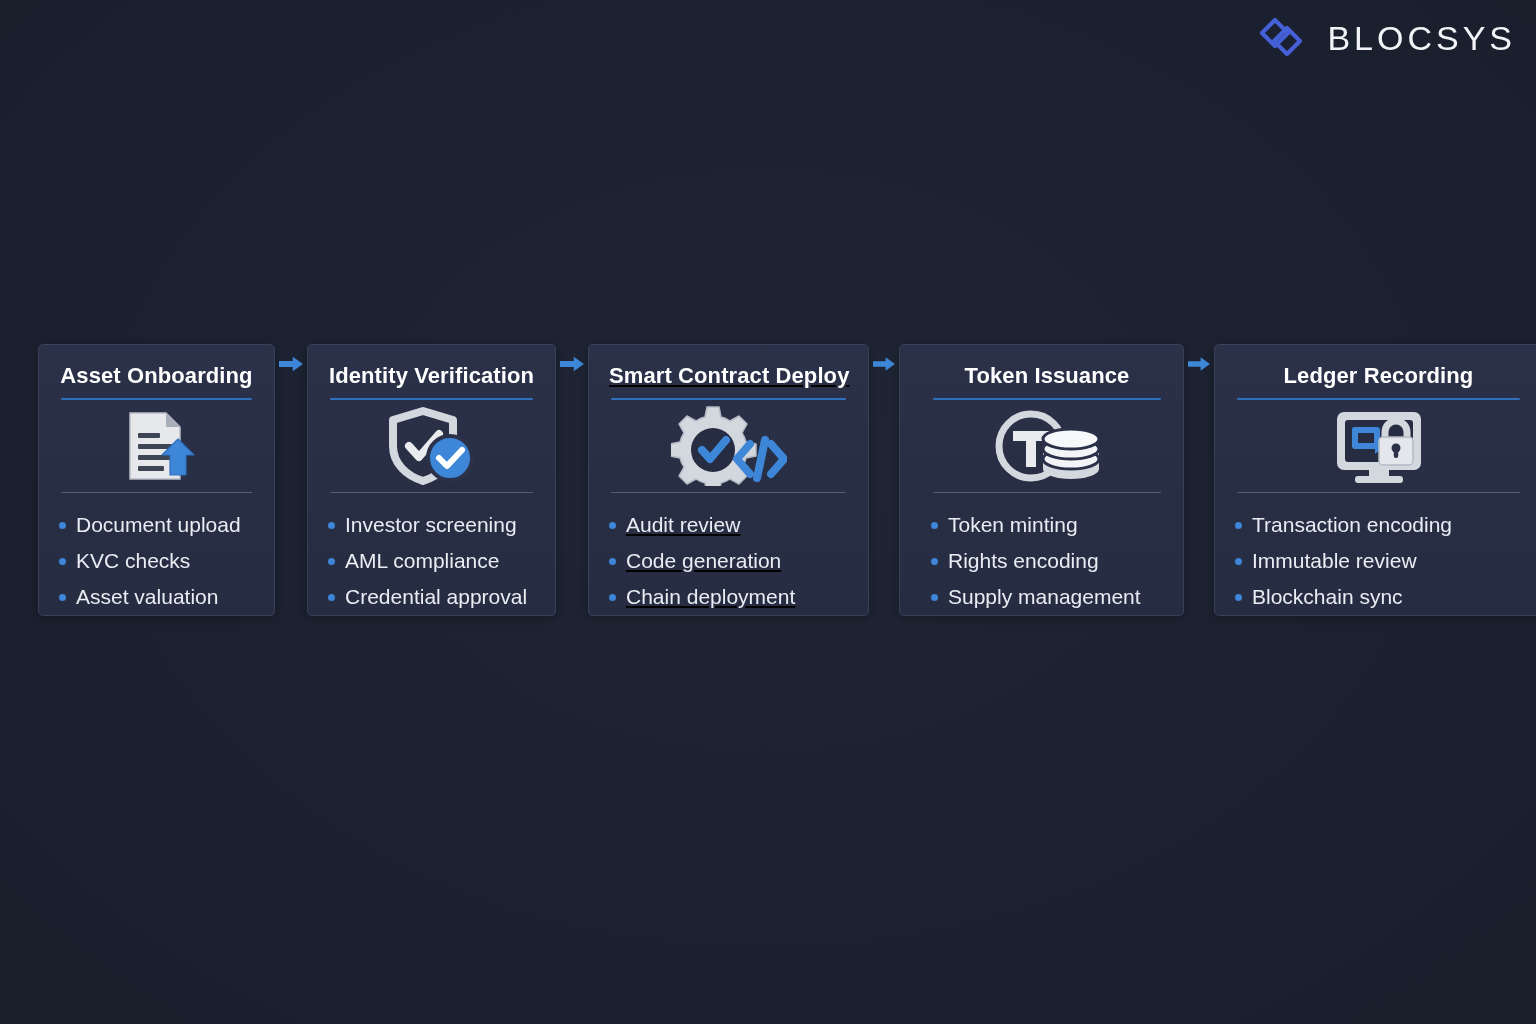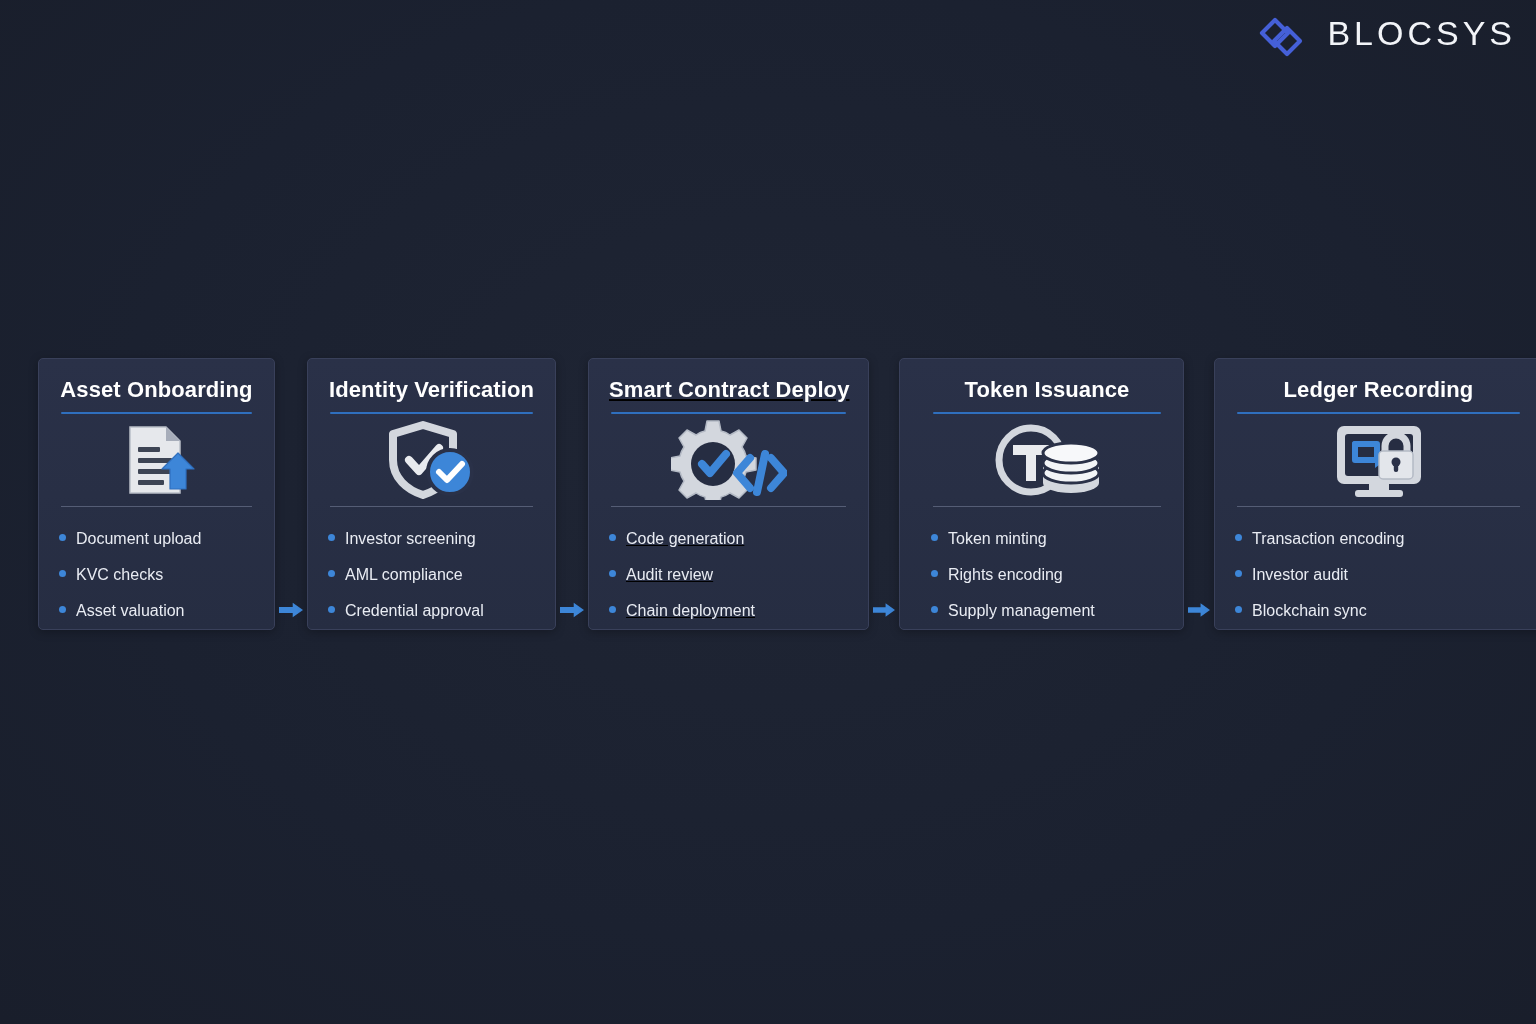--- a/index.html
+++ b/index.html
@@ -11,33 +11,33 @@
   }
   .canvas {
     position:relative;
     width:1536px; height:1024px;
     background:radial-gradient(ellipse at 50% 45%, #1f2534 0%, #1b2130 60%, #191e2b 100%);
   }
 
   
   .brand {
     position:absolute; top:14px; right:20px;
-    display:flex; align-items:flex-start; gap:18px;
+    display:flex; align-items:center; gap:18px;
   }
   .brand-mark { width:52px; height:48px; display:block; }
   .brand-name {
     color:#f2f4f8; font-size:34px; letter-spacing:4px; font-weight:400;
     font-family:"Liberation Sans", sans-serif;
   }
 
   
   .flow {
     position:absolute; left:38px; top:344px;
     width:1460px; height:286px;
-    display:flex; align-items:flex-end;
+    display:flex; align-items:flex-start;
   }
   .card {
     flex:0 0 auto;
     background:linear-gradient(180deg,#2a3148 0%,#262d42 100%);
     border:1px solid #39405a;
     border-radius:5px;
     padding:16px 20px 0 20px;
     display:flex; flex-direction:column;
     box-shadow:0 2px 10px rgba(0,0,0,.28);
   }
@@ -54,21 +54,21 @@
   }
   .icon-box {
     height:92px; display:flex; align-items:center; justify-content:center;
   }
   .icon-box svg { display:block; }
   .list-rule {
     height:1px; background:#555d75; margin:0 2px 14px 2px;
   }
   ul { list-style:none; }
   li {
-    color:#e9ecf3; font-size:16px; line-height:36px;
+    color:#e9ecf3; font-size:21px; line-height:36px;
     display:flex; align-items:baseline; gap:10px; white-space:nowrap;
   }
   li .dot {
     flex:0 0 auto; width:7px; height:7px; border-radius:50%;
     background:#3d86d8; transform:translateY(-3px);
   }
 
   
   .arrow {
     flex:0 0 auto; width:auto; display:flex; align-items:center;
@@ -187,25 +187,25 @@
             <path d="M79 38 L66 53 L79 68"></path>
             <path d="M100 38 L113 53 L100 68"></path>
             <path d="M94 34 L86 72"></path>
           </g>
         </svg>
       </div>
       <div class="list-rule"></div>
       <ul>
         <li>
             <span class="dot"></span>
+            <span>Audit review</span>
+          </li>
+        <li>
+            <span class="dot"></span>
             <span>Code generation</span>
-          </li>
-        <li>
-            <span class="dot"></span>
-            <span>Audit review</span>
           </li>
         <li>
             <span class="dot"></span>
             <span>Chain deployment</span>
           </li>
       </ul>
     </div>
 
     <div class="arrow a3">
       <svg width="56" height="40" viewBox="0 0 56 40">
@@ -275,21 +275,21 @@
         </svg>
       </div>
       <div class="list-rule"></div>
       <ul>
         <li>
             <span class="dot"></span>
             <span>Transaction encoding</span>
           </li>
         <li>
             <span class="dot"></span>
-            <span>Investor audit</span>
+            <span>Immutable review</span>
           </li>
         <li>
             <span class="dot"></span>
             <span>Blockchain sync</span>
           </li>
       </ul>
     </div>
 
   </div>
 </div>

